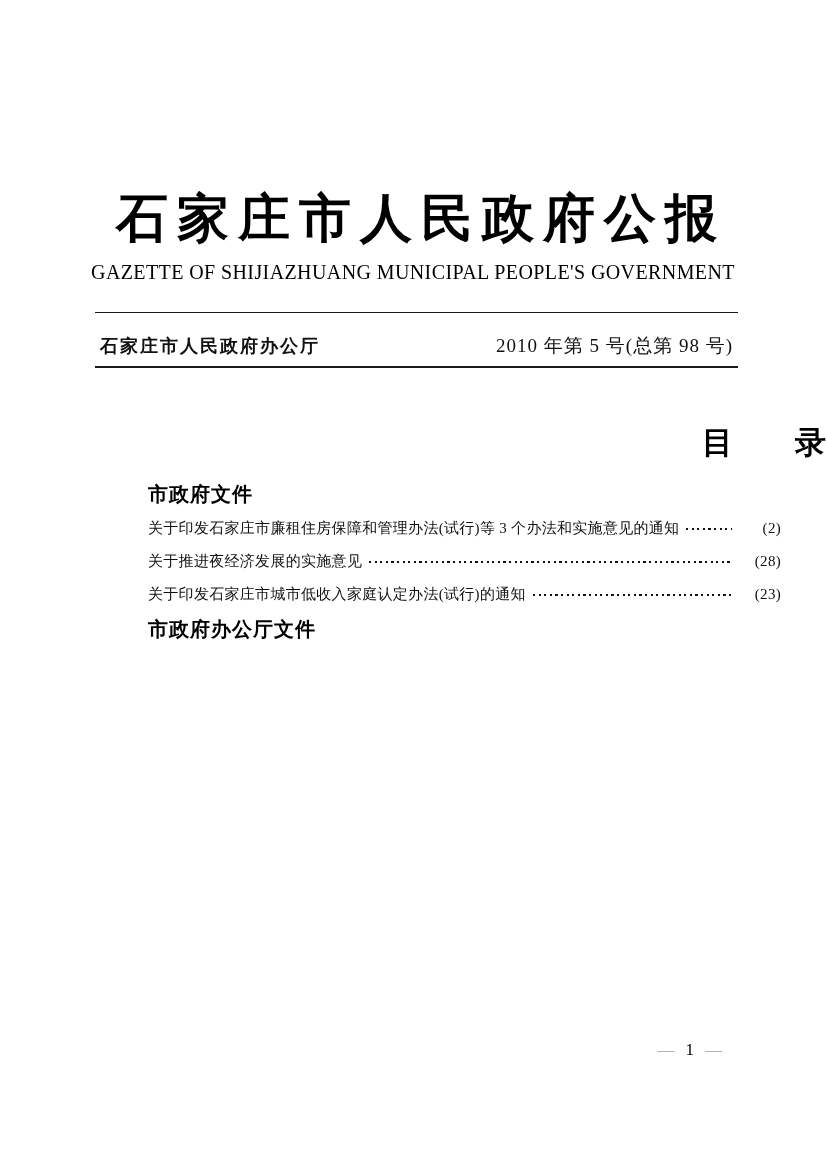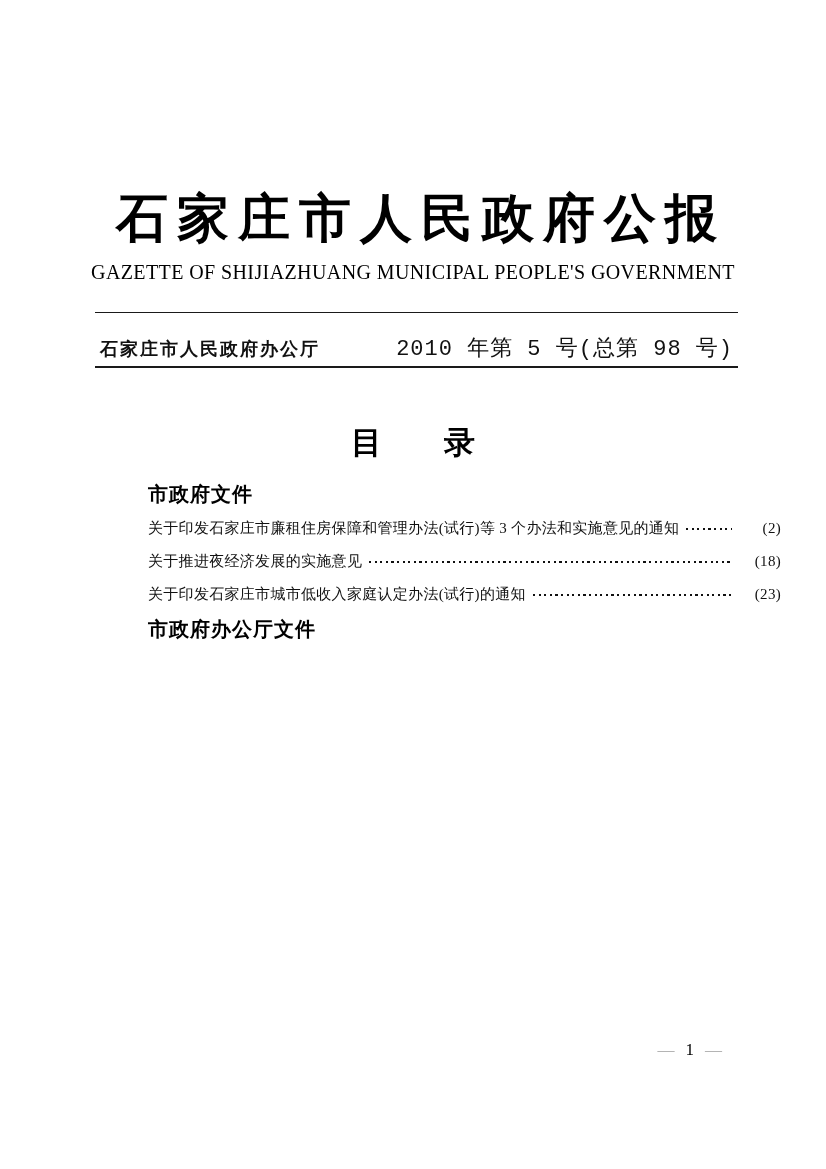--- a/index.html
+++ b/index.html
@@ -65,32 +65,32 @@
     justify-content: space-between;
     align-items: baseline;
   }
   .publisher {
     font-family: "Liberation Serif", "DejaVu Serif", serif;
     font-weight: 600;
     font-size: 18px;
     letter-spacing: 2px;
   }
   .issue {
-    font-family: Liberation Mono, monospace;
-    font-size: 22px;
+    font-family: Liberation Serif, serif;
+    font-size: 19px;
     letter-spacing: 1px;
   }
   
   .toc-heading {
     position: absolute;
     top: 424px;
     left: 0;
     width: 100%;
     margin: 0;
-    text-align: center;
+    text-align: right;
     font-family: "Liberation Sans", "DejaVu Sans", sans-serif;
     font-weight: bold;
     font-size: 31px;
     line-height: 38px;
     color: #000;
   }
   .toc {
     position: absolute;
     top: 481px;
     left: 100px;
@@ -176,21 +176,21 @@
 
     <div class="toc-item">
       <span class="toc-item-text">关于印发石家庄市廉租住房保障和管理办法(试行)等 3 个办法和实施意见的通知</span>
       <span class="toc-leader"></span>
       <span class="toc-page">(2)</span>
     </div>
 
     <div class="toc-item">
       <span class="toc-item-text">关于推进夜经济发展的实施意见</span>
       <span class="toc-leader"></span>
-      <span class="toc-page">(18)</span>
+      <span class="toc-page">(28)</span>
     </div>
 
     <div class="toc-item">
       <span class="toc-item-text">关于印发石家庄市城市低收入家庭认定办法(试行)的通知</span>
       <span class="toc-leader"></span>
       <span class="toc-page">(23)</span>
     </div>
 
     <h3 class="toc-section-heading second">市政府办公厅文件</h3>
 

